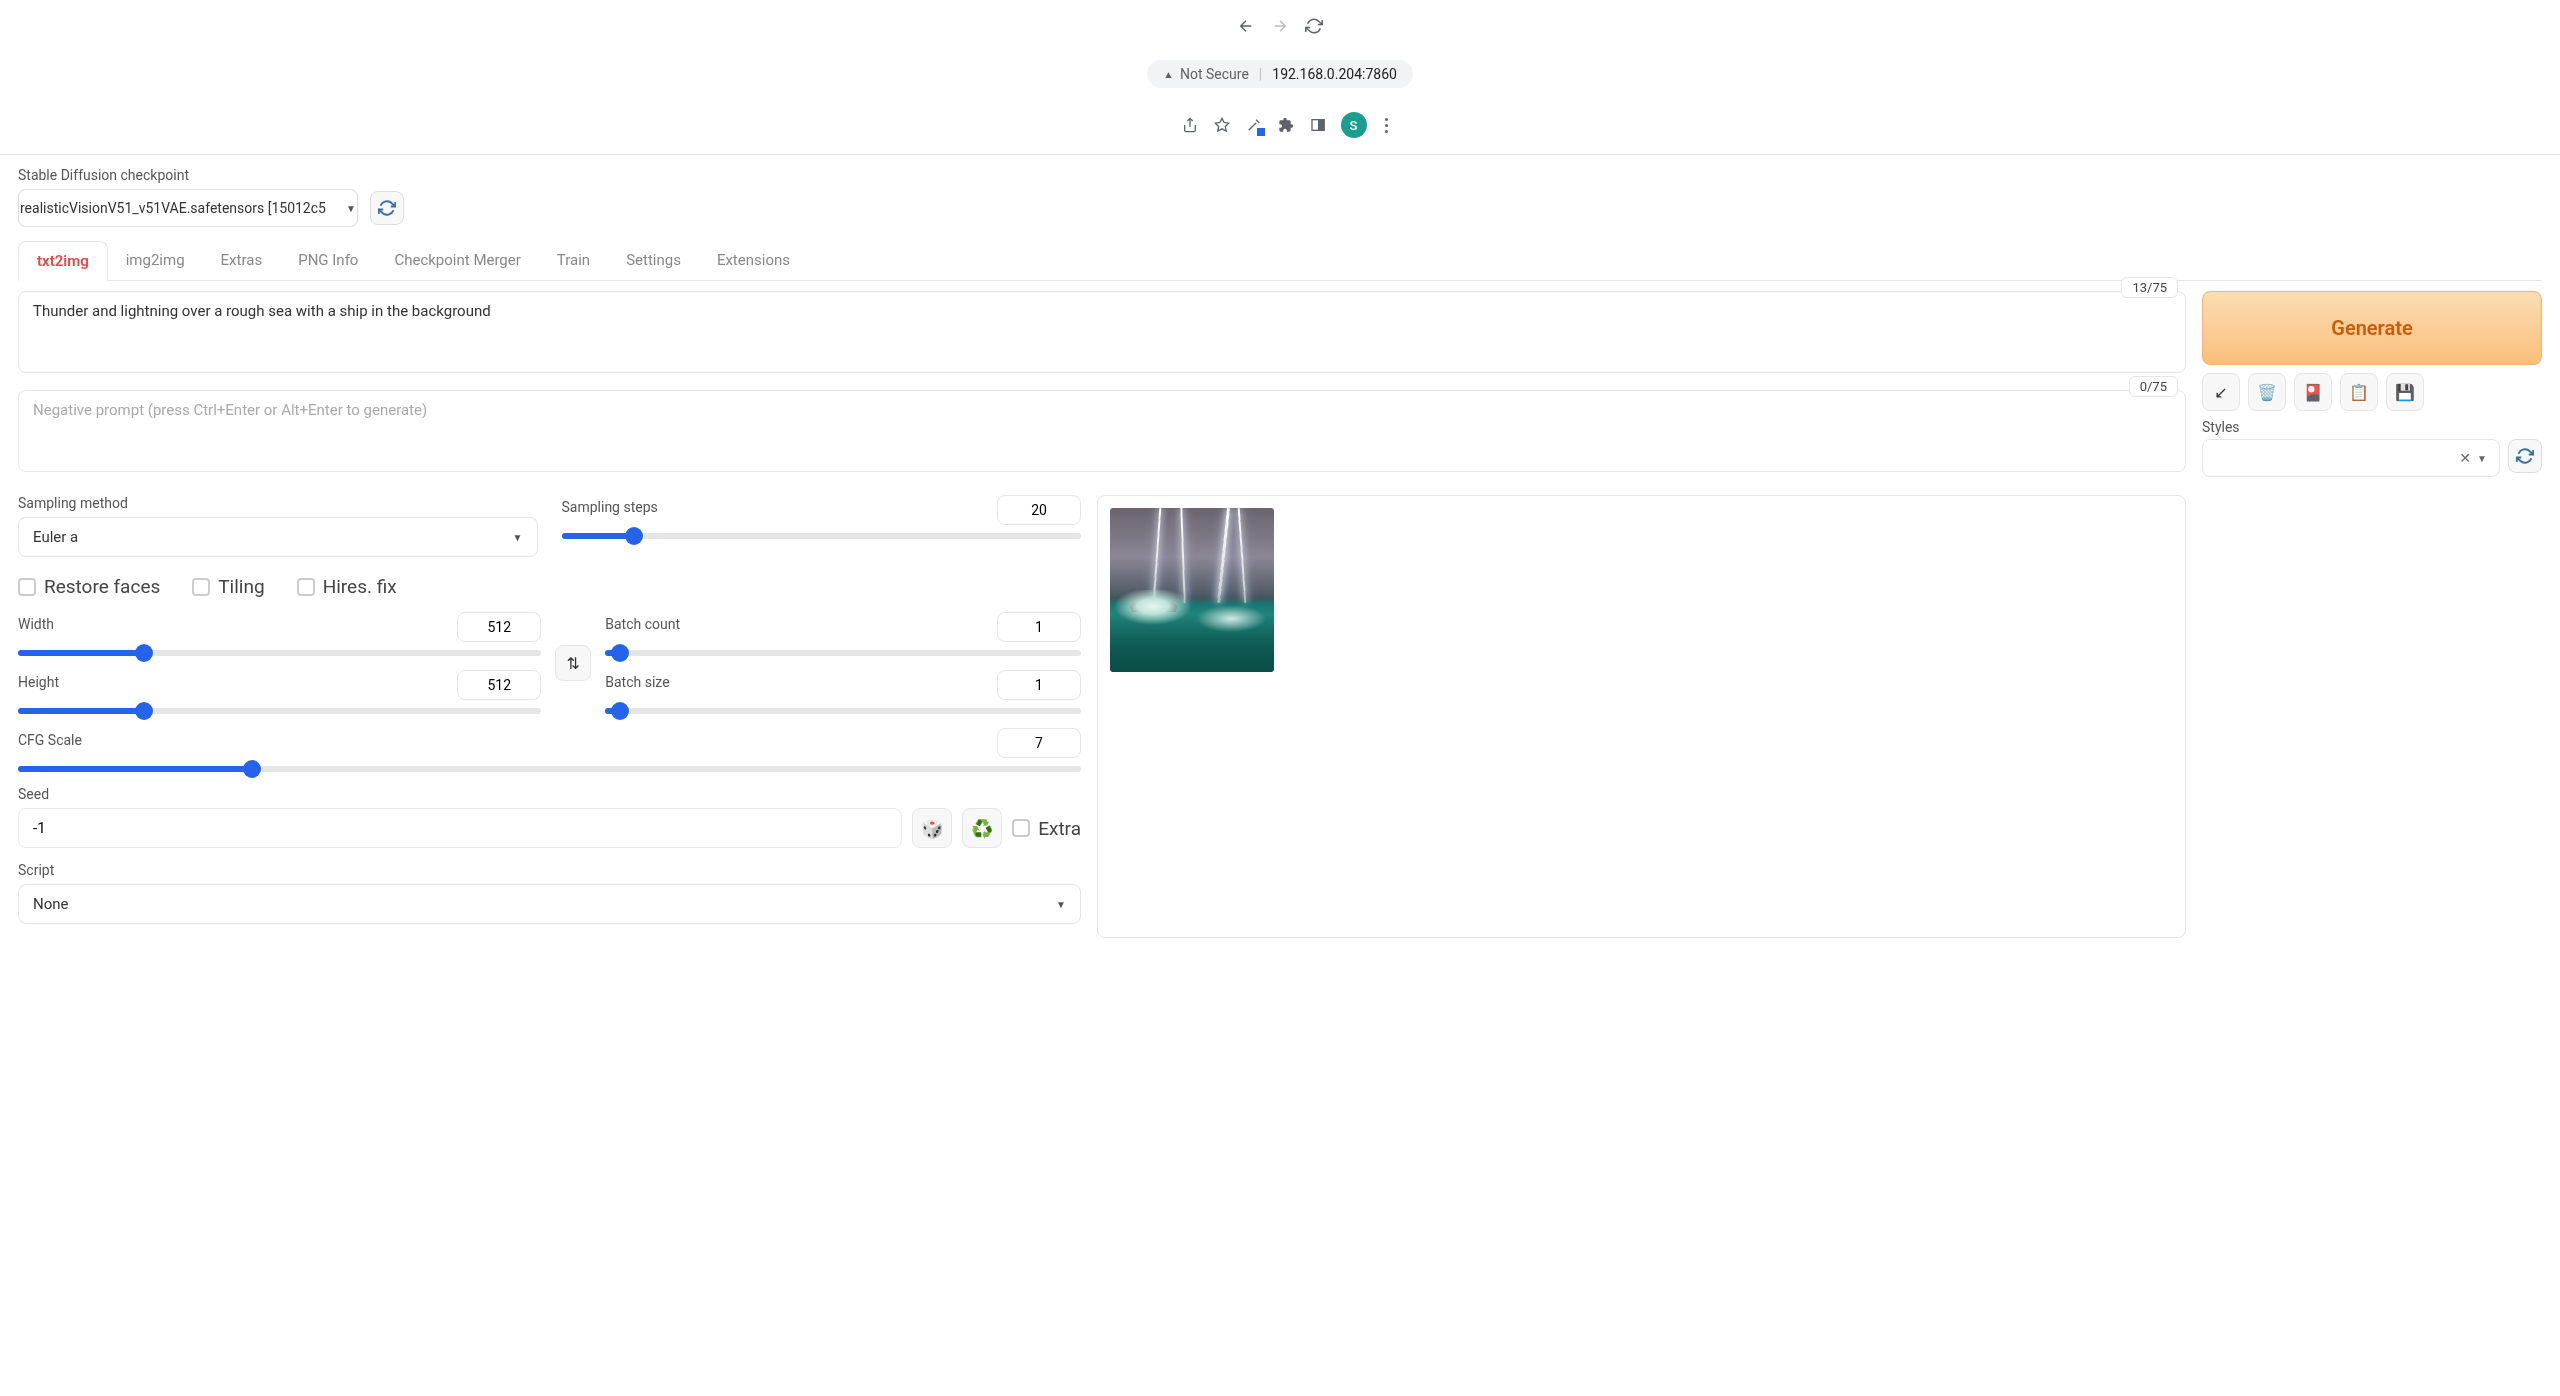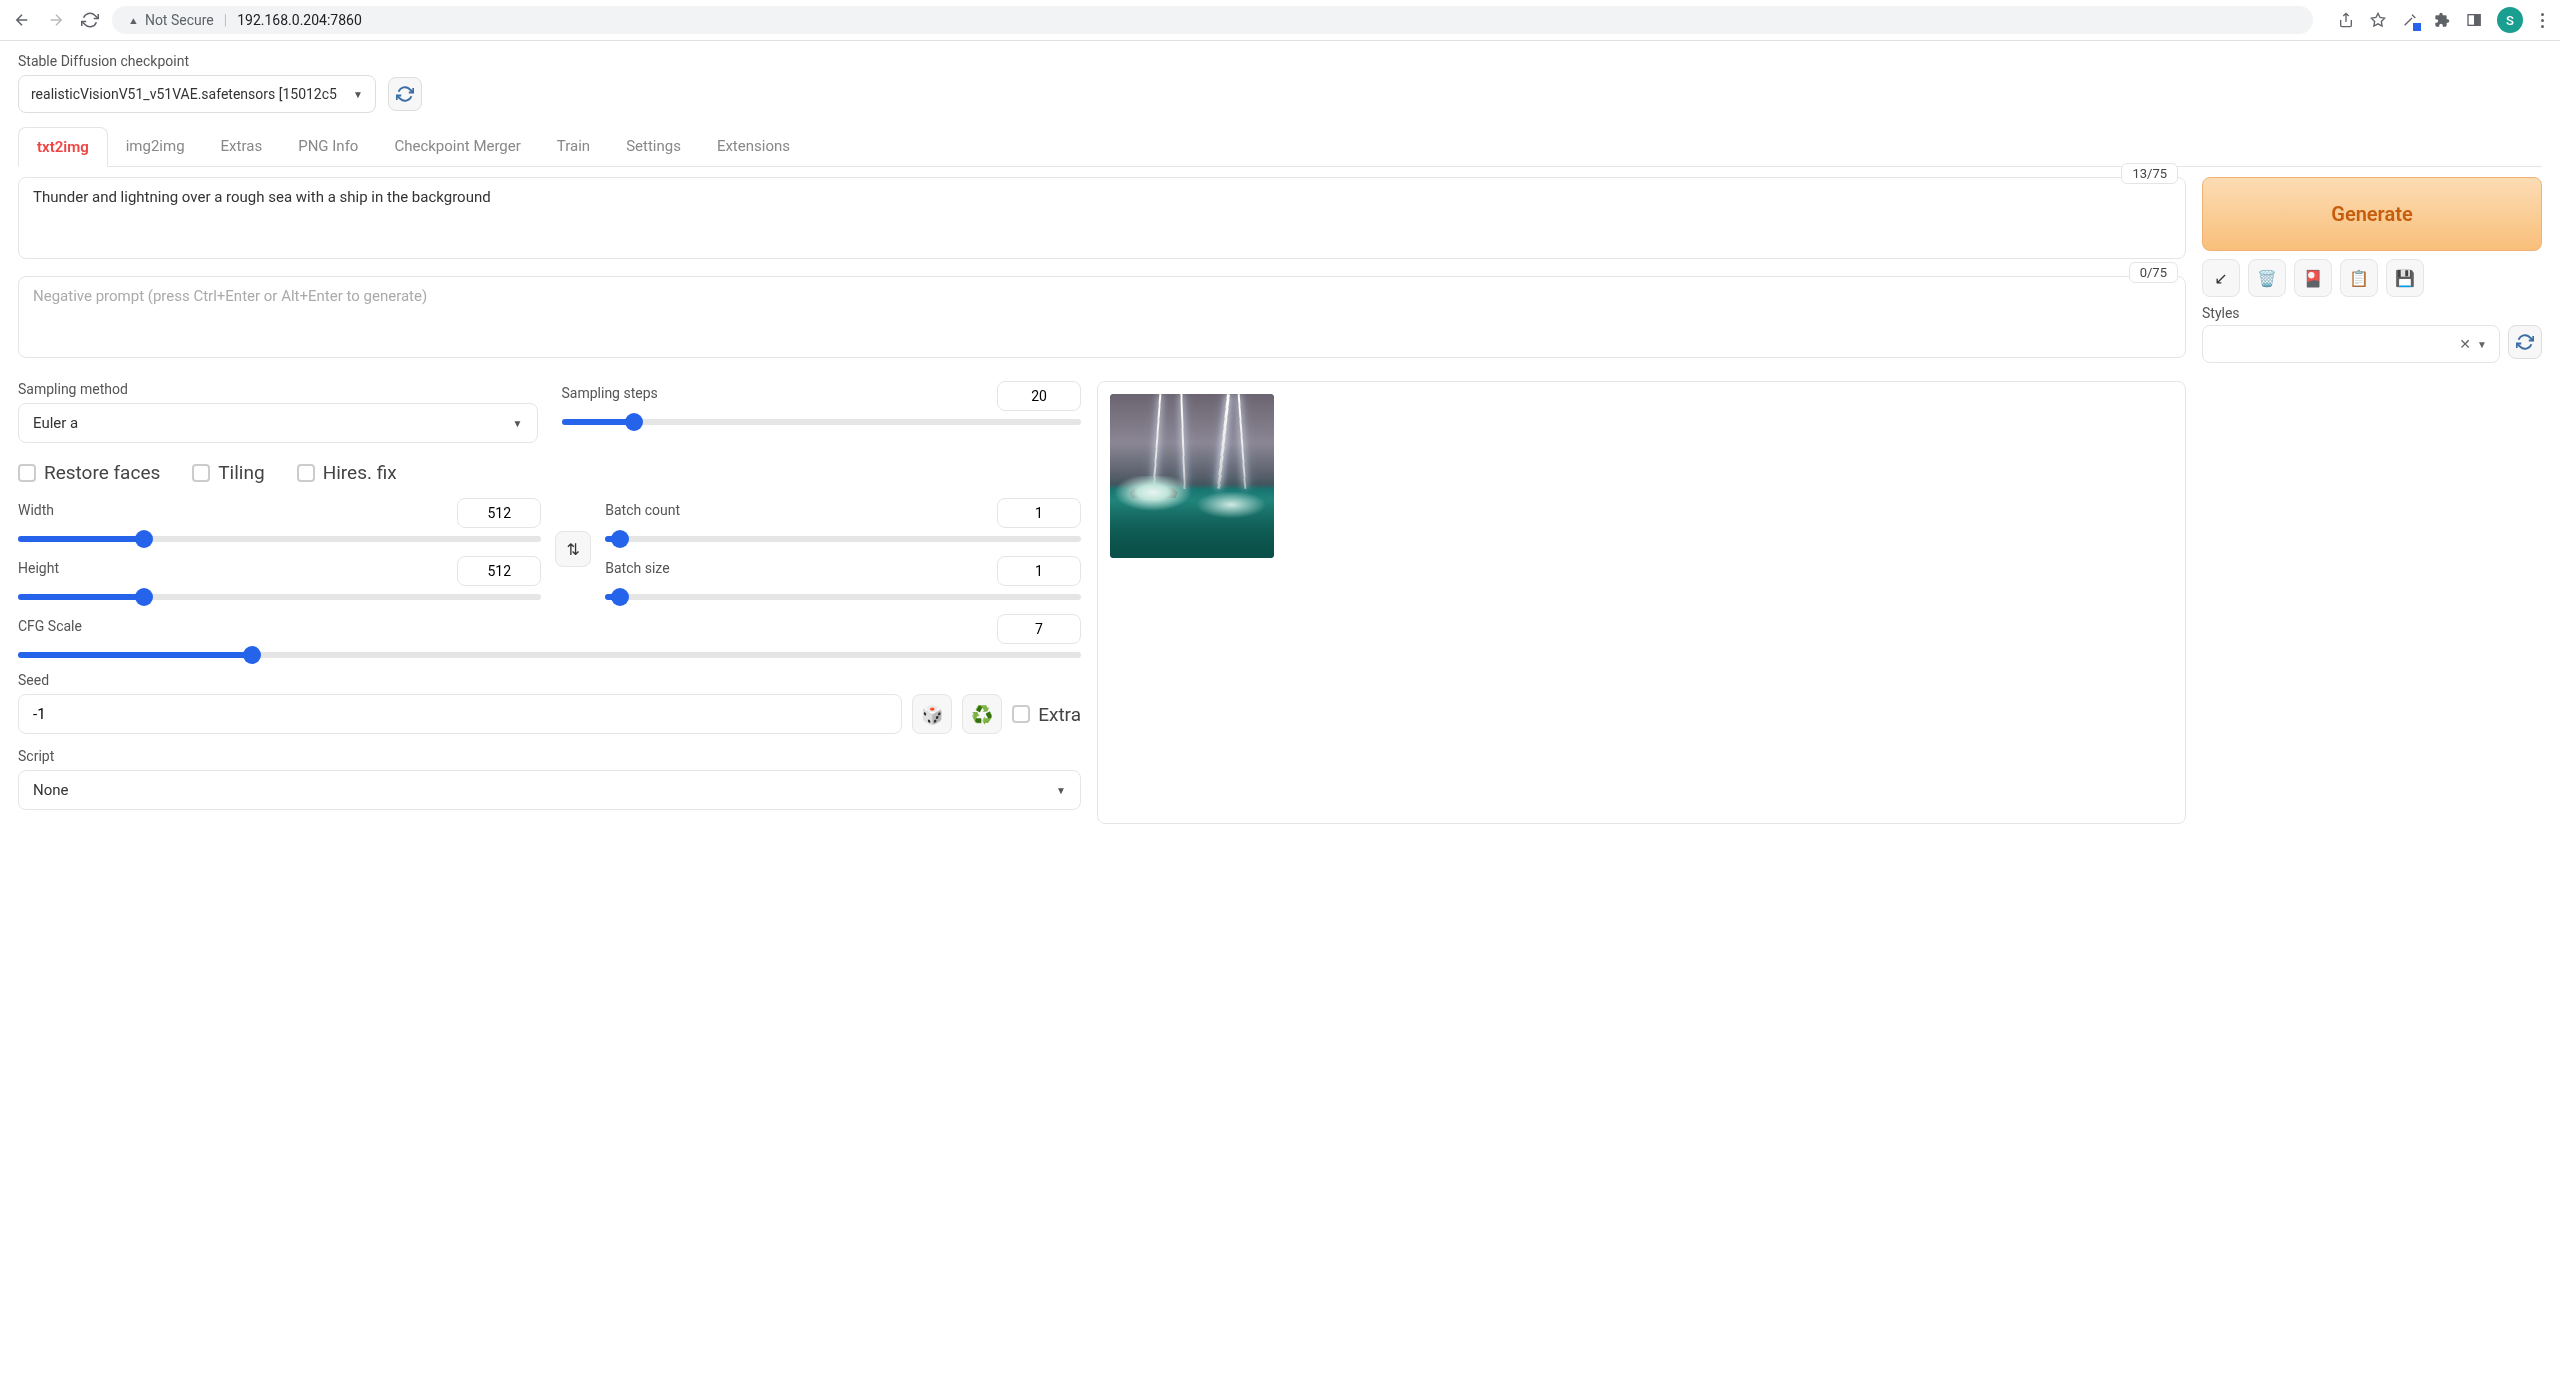--- a/index.html
+++ b/index.html
@@ -1,39 +1,39 @@
 <!DOCTYPE html>
 <html><head>
 <meta charset="utf-8">
 <style>
 * { box-sizing: border-box; margin: 0; padding: 0; font-family: -apple-system, BlinkMacSystemFont, "Segoe UI", Roboto, sans-serif; }
 body { background: #fff; font-size: 14px; color: #333; }
 
 
-.browser-bar { display: flex; align-items: center; padding: 6px 12px; border-bottom: 1px solid #e0e0e0; gap: 4px; }
+.browser-bar { display: flex; align-items: center; padding: 16px 12px; border-bottom: 1px solid #e0e0e0; gap: 24px; flex-direction: column; }
 .nav-btns { display: flex; gap: 14px; align-items: center; }
 .nav-btn { width: 20px; height: 20px; display: flex; align-items: center; justify-content: center; color: #5f6368; cursor: pointer; }
 .url-bar { flex: 1; display: flex; align-items: center; gap: 10px; background: #f1f3f4; border-radius: 18px; padding: 6px 16px; margin: 0 8px; }
 .not-secure { color: #5f6368; font-size: 14px; display: flex; align-items: center; gap: 6px; }
 .not-secure::before { content: "▲"; font-size: 11px; transform: scaleY(0.9); }
 .url-sep { color: #c0c0c0; }
 .url-text { color: #202124; font-size: 14px; }
 .browser-right { display: flex; gap: 14px; align-items: center; margin-left: 12px; }
 .ext-icon { width: 18px; height: 18px; display: flex; align-items: center; justify-content: center; color: #5f6368; }
 .avatar { width: 26px; height: 26px; border-radius: 50%; background: #1a9e8f; color: #fff; display: flex; align-items: center; justify-content: center; font-size: 13px; font-weight: 500; }
 .menu-dots { display: flex; flex-direction: column; gap: 3px; padding: 4px; }
 .menu-dots span { width: 3px; height: 3px; background: #5f6368; border-radius: 50%; }
 
 
 .page { padding: 12px 18px; }
 
 
 .ckpt-label { color: #555; font-size: 14px; margin-bottom: 6px; }
 .ckpt-row { display: flex; gap: 12px; align-items: center; margin-bottom: 14px; }
-.ckpt-select { border: 1px solid #ddd; border-radius: 8px; padding: 10px 12px; display: flex; align-items: center; gap: 16px; min-width: 340px; color: #333; }
+.ckpt-select { border: 1px solid #ddd; border-radius: 8px; padding: 10px 1px; display: flex; align-items: center; gap: 4px; min-width: 340px; color: #333; }
 .ckpt-select .caret { margin-left: auto; font-size: 10px; color: #555; }
 .refresh-btn { width: 34px; height: 34px; border: 1px solid #ddd; border-radius: 8px; background: #f7f7f8; display: flex; align-items: center; justify-content: center; color: #3a6ea5; font-size: 16px; }
 
 
 .tabs { display: flex; border-bottom: 1px solid #e5e5e5; gap: 0; }
 .tab { padding: 10px 18px; color: #888; cursor: pointer; font-size: 15px; }
 .tab.active { color: #ef4444; font-weight: 600; border: 1px solid #e5e5e5; border-bottom: 1px solid #fff; border-radius: 8px 8px 0 0; margin-bottom: -1px; }
 
 
 .main { display: flex; gap: 16px; margin-top: 10px; }

